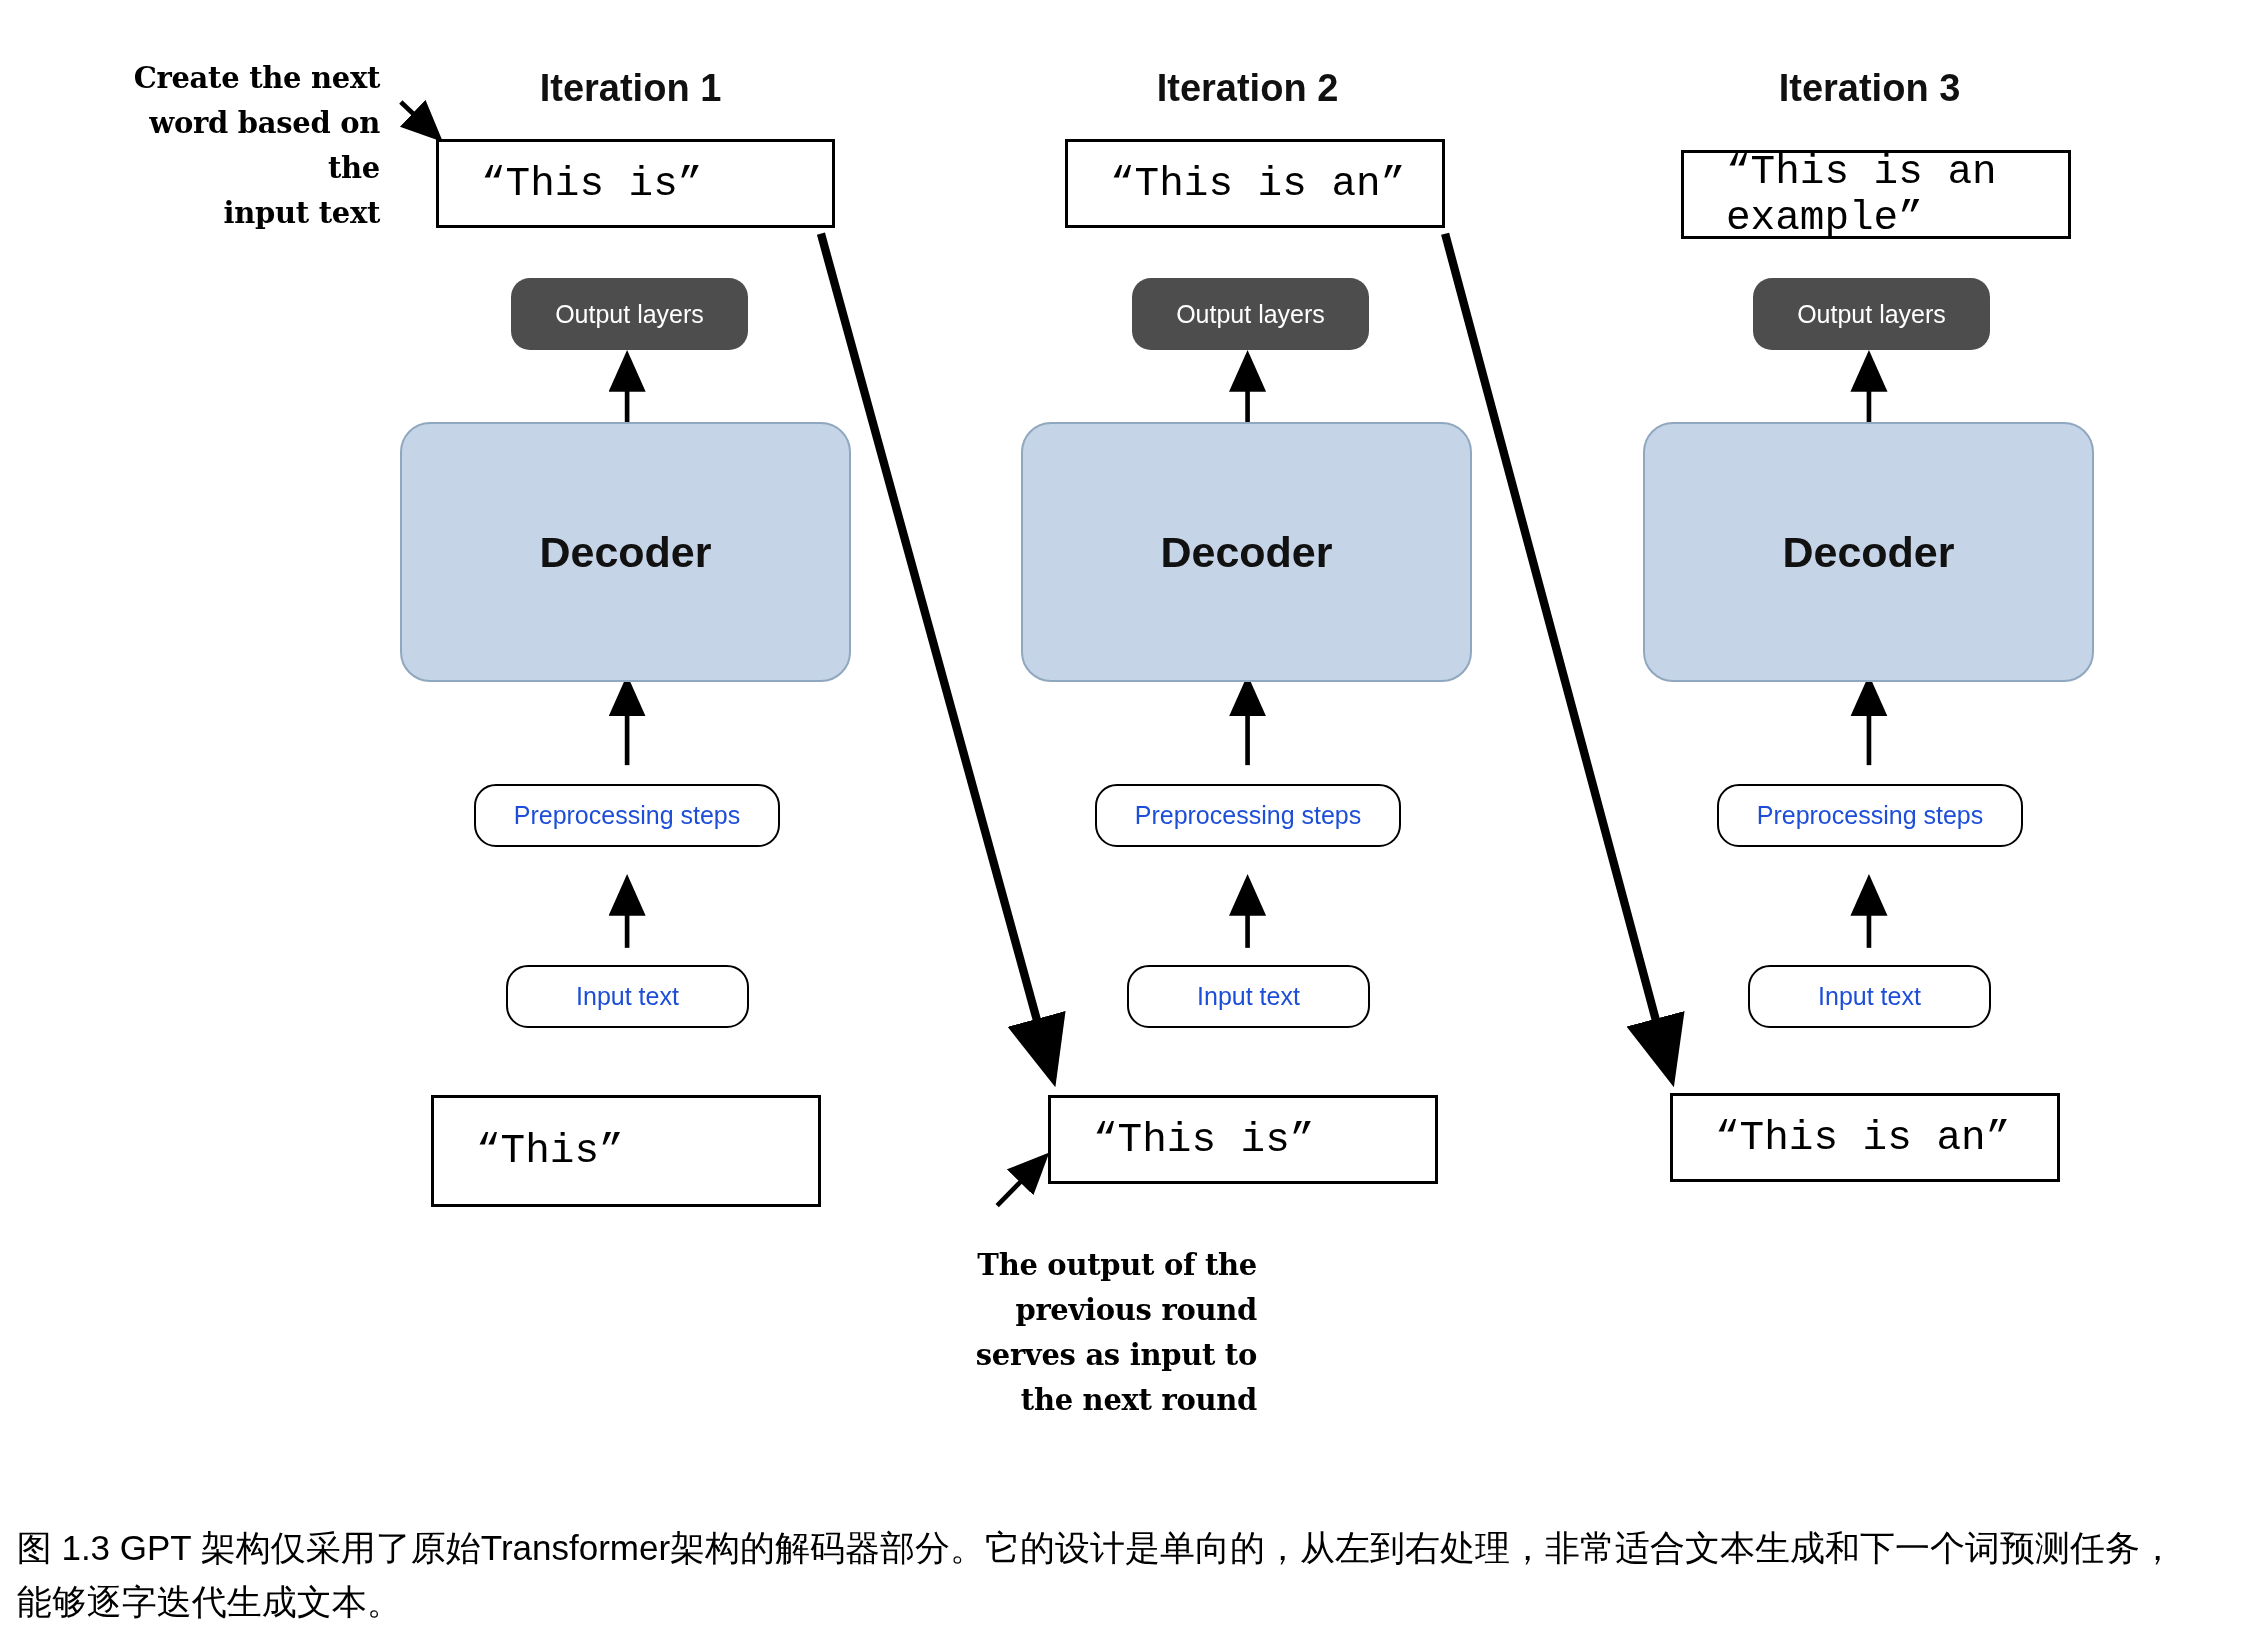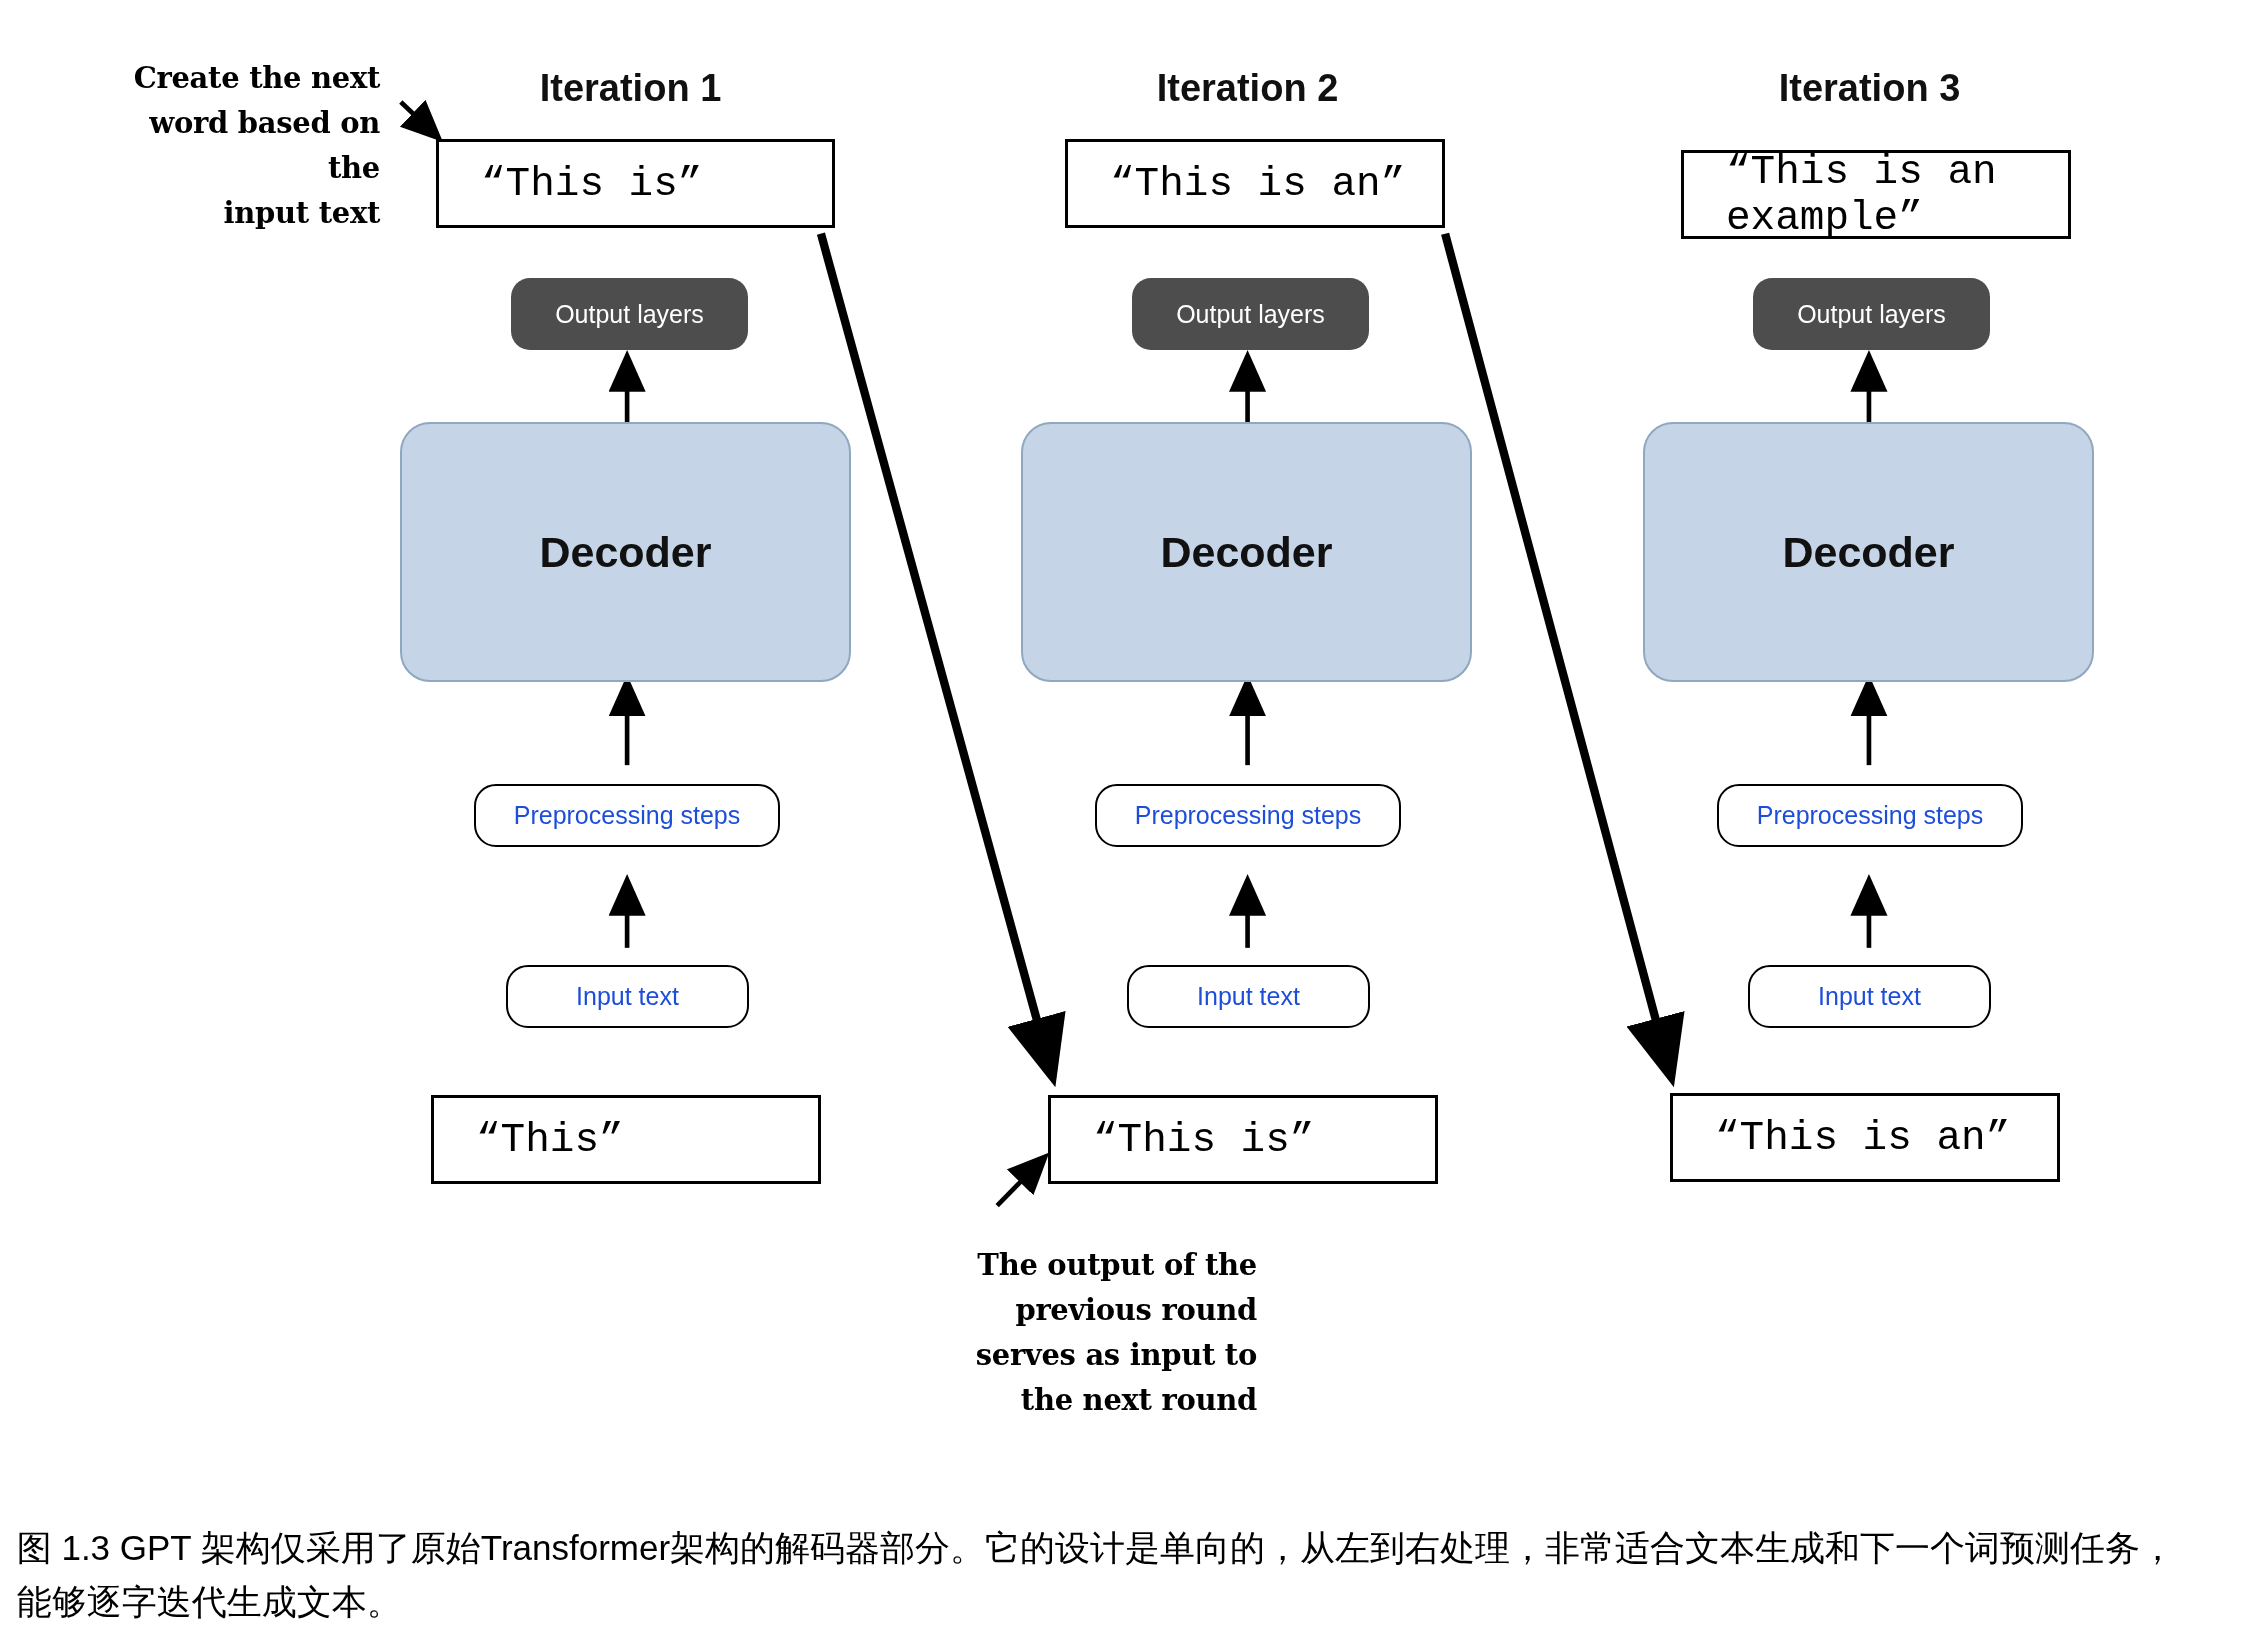--- a/index.html
+++ b/index.html
@@ -166,21 +166,21 @@
   <div class="abs textbox" style="left:436px; top:139px; width:399px; height:89px;">“This is”</div>
 
   <div class="abs outbox" style="left:511px; top:278px; width:237px; height:72px;">Output layers</div>
 
   <div class="abs decoder" style="left:400px; top:422px; width:451px; height:260px;">Decoder</div>
 
   <div class="abs smallbox" style="left:474px; top:784px; width:306px; height:63px;">Preprocessing steps</div>
 
   <div class="abs smallbox" style="left:506px; top:965px; width:243px; height:63px;">Input text</div>
 
-  <div class="abs textbox" style="left:431px; top:1095px; width:390px; height:89px;">“This”</div>
+  <div class="abs textbox" style="left:431px; top:1095px; width:390px; height:112px;">“This”</div>
 
   <div class="abs iter-title" style="left:1062px; top:28px; width:371px;">Iteration 2</div>
 
   <div class="abs textbox" style="left:1065px; top:139px; width:380px; height:89px;">“This is an”</div>
 
   <div class="abs outbox" style="left:1132px; top:278px; width:237px; height:72px;">Output layers</div>
 
   <div class="abs decoder" style="left:1021px; top:422px; width:451px; height:260px;">Decoder</div>
 
   <div class="abs smallbox" style="left:1095px; top:784px; width:306px; height:63px;">Preprocessing steps</div>

